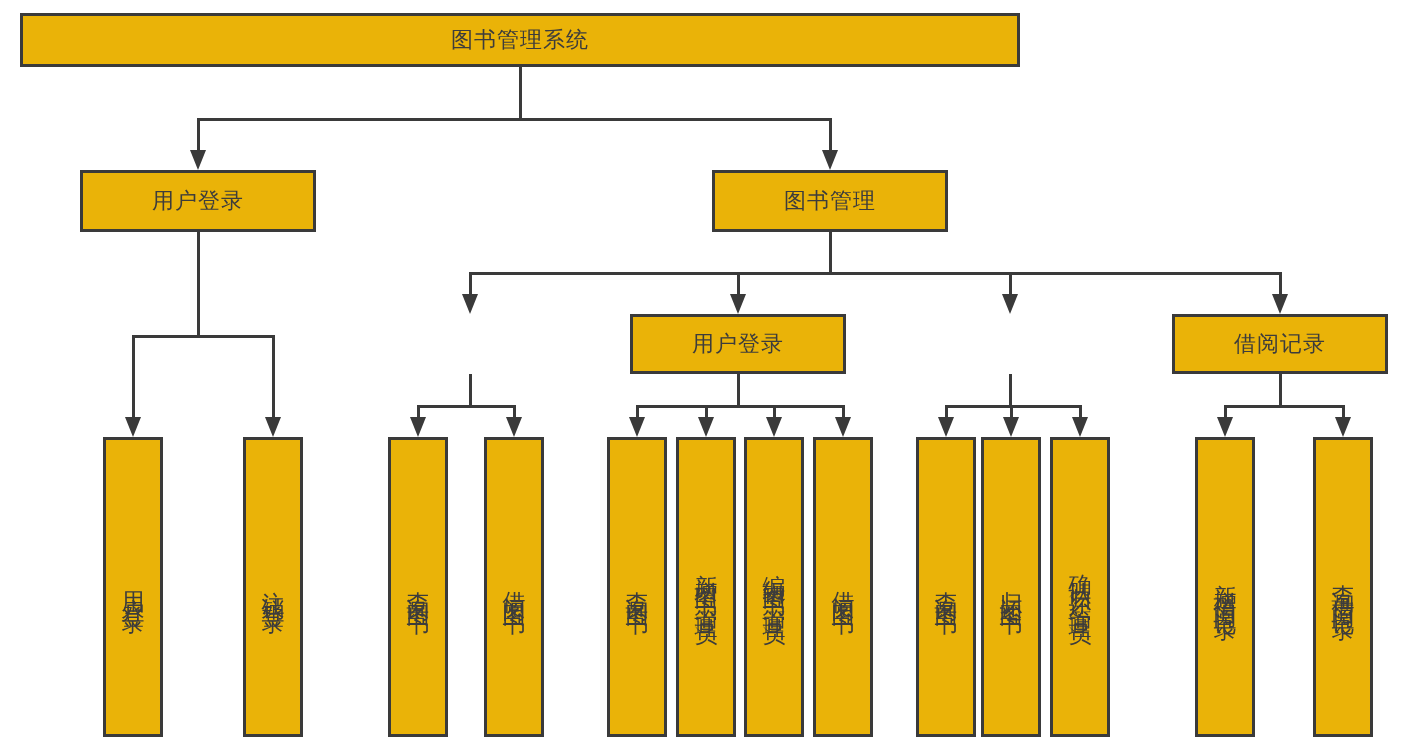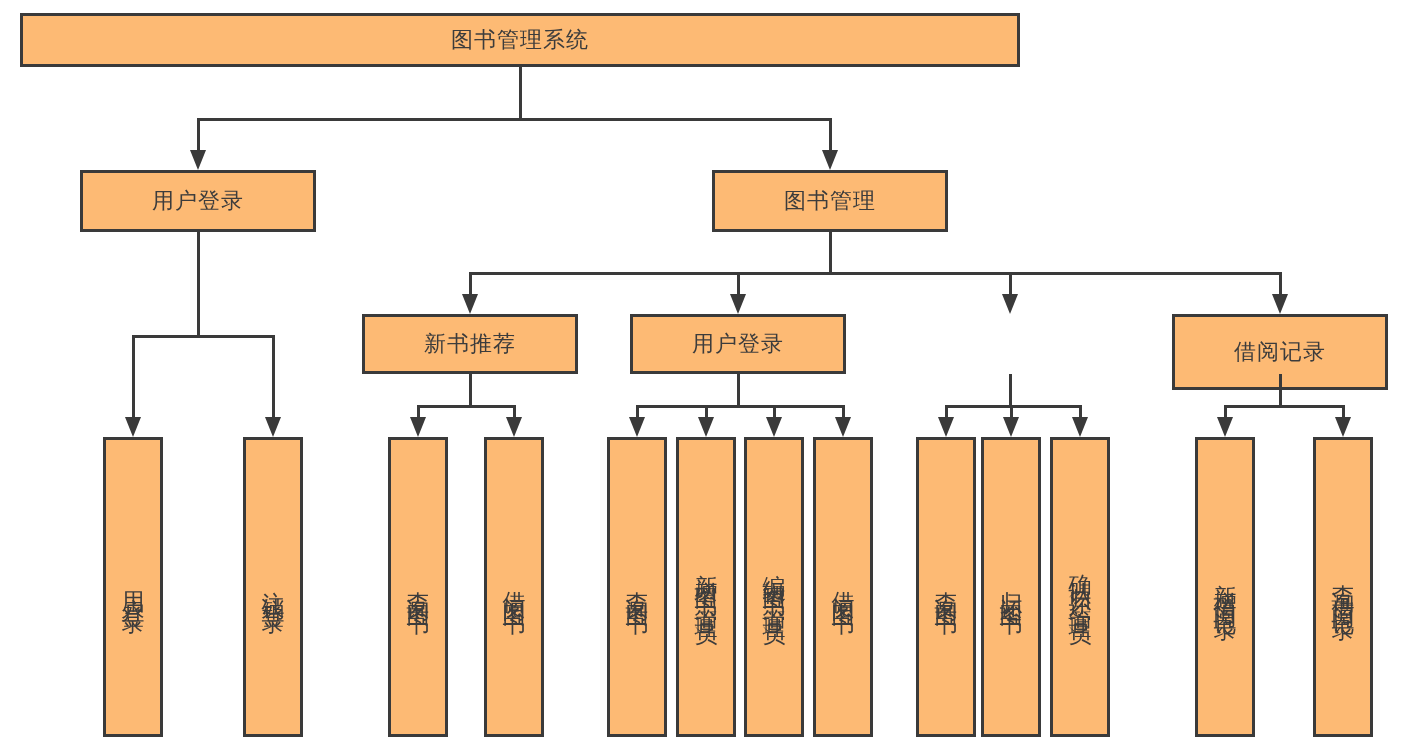--- a/index.html
+++ b/index.html
@@ -1,21 +1,21 @@
 <!DOCTYPE html>
 <html><head>
 <meta charset="utf-8">
 <style>
   html,body{margin:0;padding:0;background:#ffffff;}
   .stage{
     position:relative;width:1405px;height:747px;background:#ffffff;overflow:hidden;
     font-family:"Liberation Sans",sans-serif;color:#3c3c3c;
   }
   .box{
-    position:absolute;box-sizing:border-box;border:3px solid #3a3a3a;background:#fdba74;
+    position:absolute;box-sizing:border-box;border:3px solid #3a3a3a;background:#eab308;
     display:flex;align-items:center;justify-content:center;text-align:right;
   }
   .v{width:60px;height:300px;top:437px;}
   .lbl{font-size:22px;letter-spacing:1px;color:#3c3c3c;white-space:nowrap;}
   .vlbl{
     writing-mode:vertical-rl;text-orientation:mixed;
     font-size:23px;letter-spacing:7px;color:#3c3c3c;line-height:1;
   }
   .ln{position:absolute;background:#3a3a3a;display:block;}
   .ar{
@@ -37,27 +37,24 @@
     <span class="lbl">图书管理系统</span>
   </div>
 
   <div class="box" style="left:80px;top:170px;width:236px;height:62px">
     <span class="lbl">用户登录</span>
   </div>
   <div class="box" style="left:712px;top:170px;width:236px;height:62px">
     <span class="lbl">图书管理</span>
   </div>
 
-  <div class="box" style="left:362px;top:314px;width:216px;height:60px">
-    <span class="lbl">新书推荐</span>
-  </div>
   <div class="box" style="left:630px;top:314px;width:216px;height:60px">
     <span class="lbl">用户登录</span>
   </div>
-  <div class="box" style="left:1172px;top:314px;width:216px;height:76px">
+  <div class="box" style="left:1172px;top:314px;width:216px;height:60px">
     <span class="lbl">借阅记录</span>
   </div>
 
   <div class="box v" style="left:103px">
     <span class="vlbl">用户登录</span>
   </div>
   <div class="box v" style="left:243px">
     <span class="vlbl">注销登录</span>
   </div>
 

